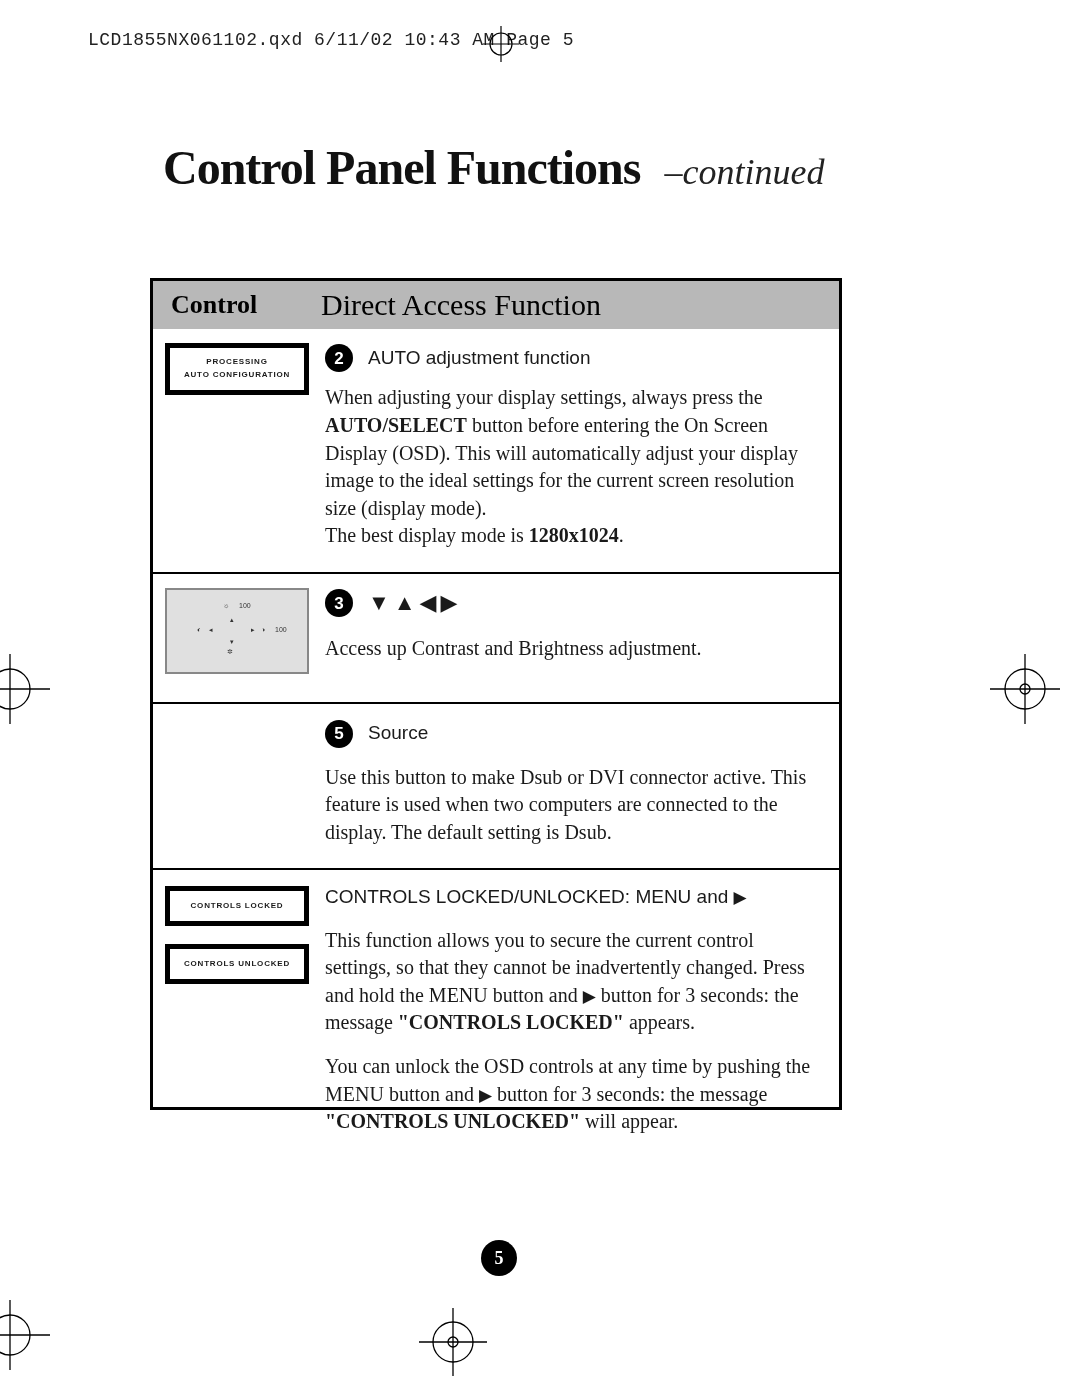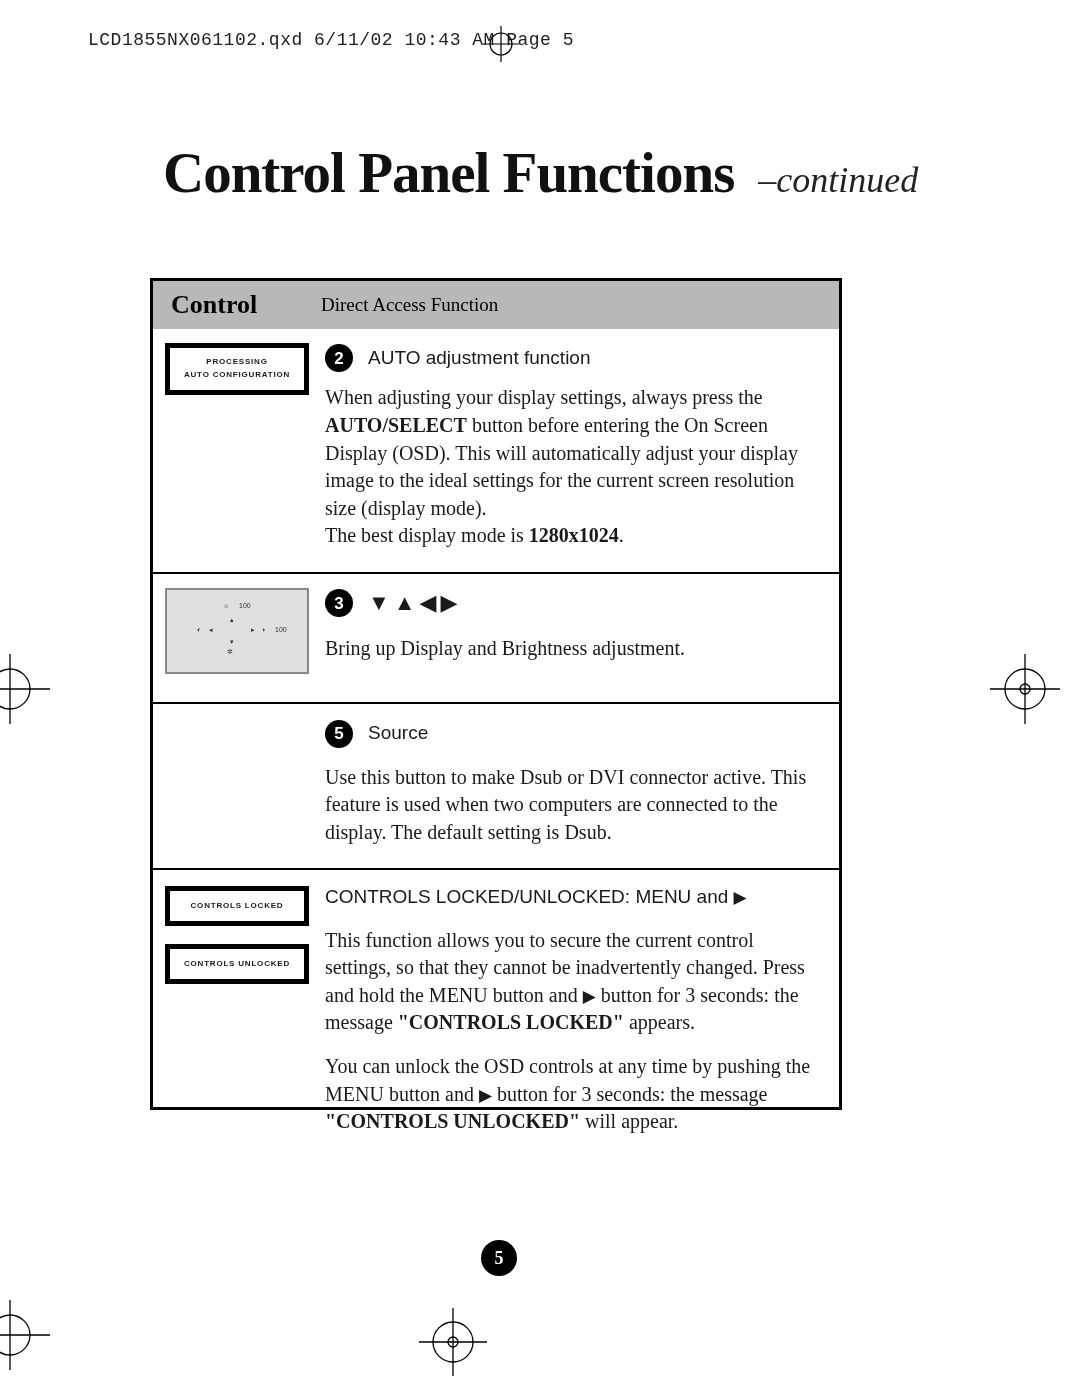--- a/index.html
+++ b/index.html
@@ -10,41 +10,41 @@
     font-family: 'Courier New', monospace; font-size: 18px; color: #222;
     letter-spacing: 0.5px;
   }
   .crop-top {
     position: absolute; top: 26px; left: 483px; width: 36px; height: 36px;
   }
   .title-block {
     position: absolute; left: 163px; top: 140px;
   }
   .title-main {
-    font-family: Georgia, serif; font-size: 57px; font-weight: 600; color: #111;
+    font-family: Georgia, serif; font-size: 48px; font-weight: 600; color: #111;
     letter-spacing: -1px;
   }
   .title-sub {
     font-family: Georgia, serif; font-style: italic; font-size: 36px; color: #222;
     margin-left: 20px; font-weight: 400;
   }
   .outer-frame {
     position: absolute; left: 150px; top: 278px; width: 692px; height: 832px;
     border: 3px solid #000;
   }
   .head-row {
     height: 48px; display: flex; align-items: center;
     background: #b8b8b8;
   }
   .head-control {
     width: 168px; padding-left: 18px;
     font-family: Georgia, serif; font-weight: 600; font-size: 26px; color: #000000;
   }
   .head-func {
-    flex: 1; font-family: Georgia, serif; font-weight: 500; font-size: 19px; color: #000;
+    flex: 1; font-family: Georgia, serif; font-weight: 500; font-size: 30px; color: #000;
   }
   .row {
     display: flex; border-top: 2px solid #000;
   }
   .col-left {
     width: 168px; flex-shrink: 0; padding: 14px 10px 6px 10px;
     display: flex; flex-direction: column; align-items: center; gap: 18px;
   }
   .col-right {
     flex: 1; padding: 14px 16px 22px 4px;
@@ -166,21 +166,21 @@
           <span class="n100r">100</span>
           <span class="tri-dn">▾</span>
           <span class="gear">✲</span>
         </div>
       </div>
       <div class="col-right" style="padding-bottom:40px;">
         <div>
           <span class="circle-num">3</span>
           <span class="arrows-inline">▼▲◀▶</span>
         </div>
-        <p class="body-p2">Bring up Display and Brightness adjustment.</p>
+        <p class="body-p2">Access up Contrast and Brightness adjustment.</p>
       </div>
     </div>
 
     <div class="row">
       <div class="col-left"></div>
       <div class="col-right">
         <div>
           <span class="circle-num">5</span>
           <span class="sec-title">Source</span>
         </div>

